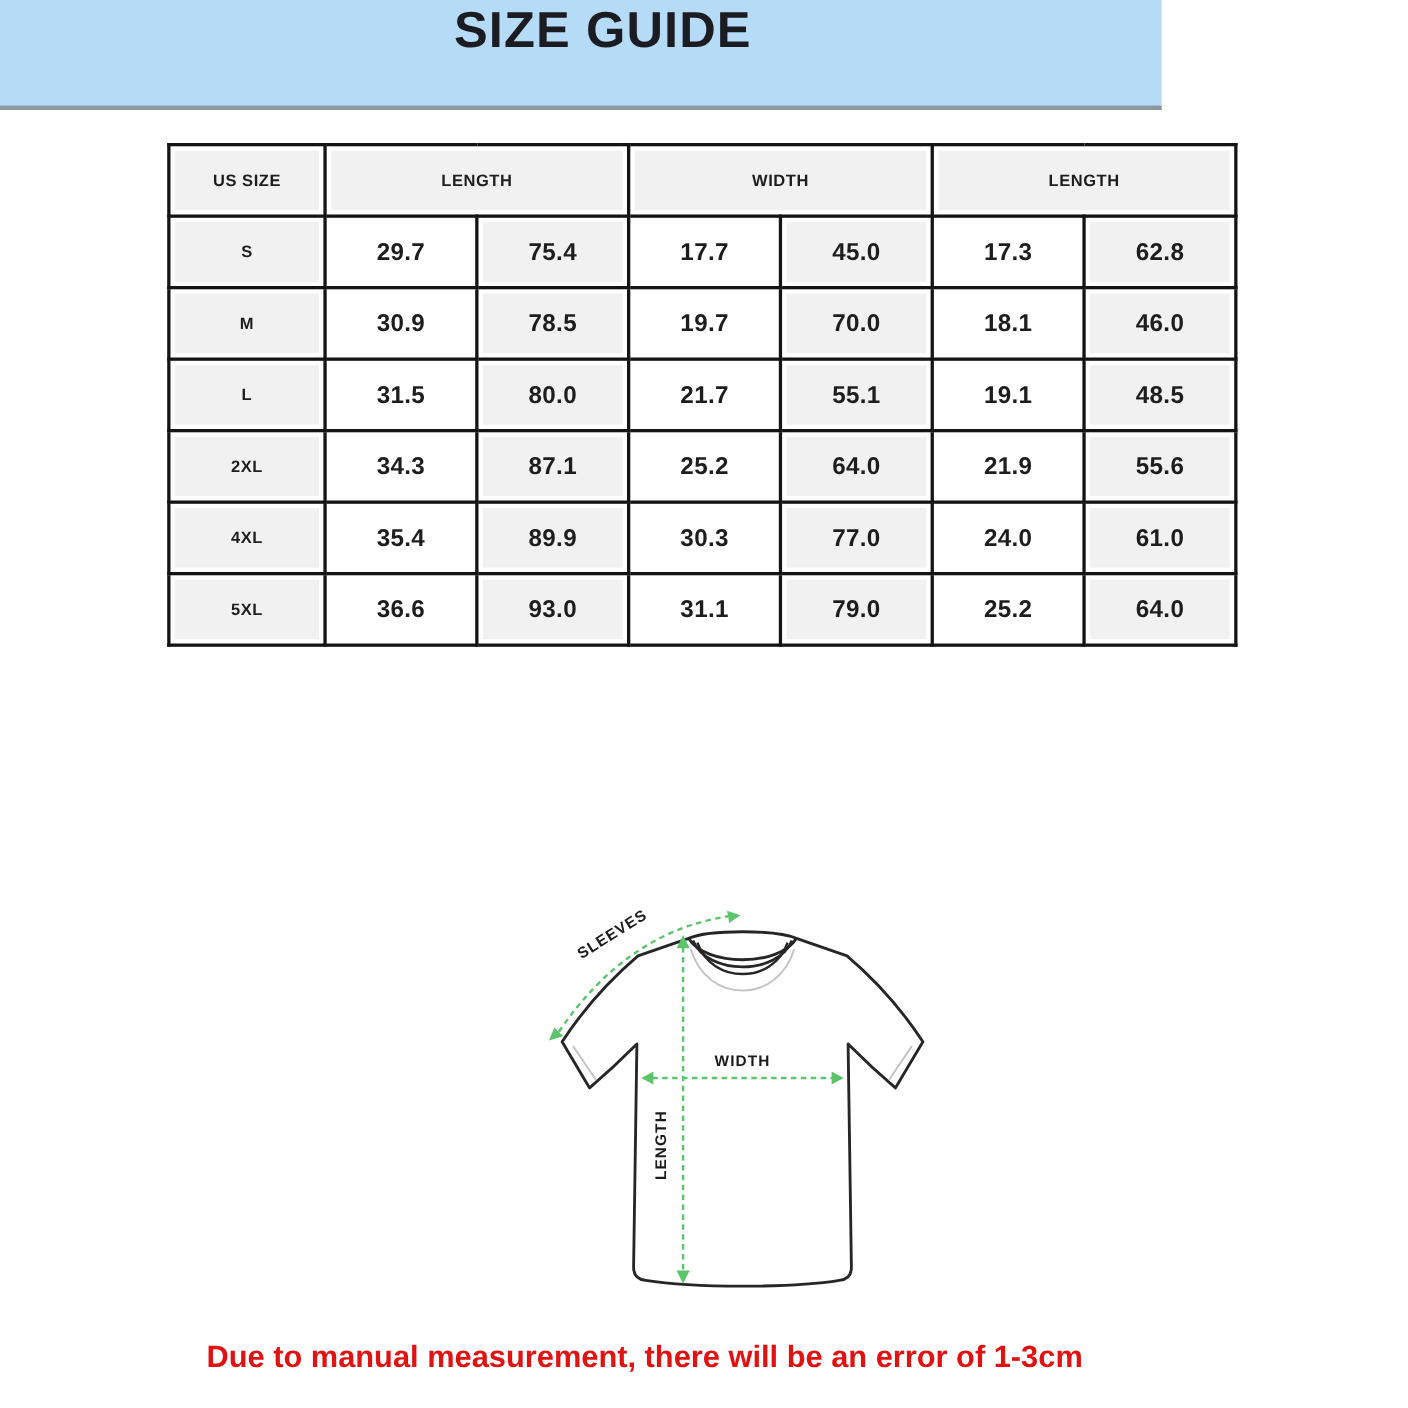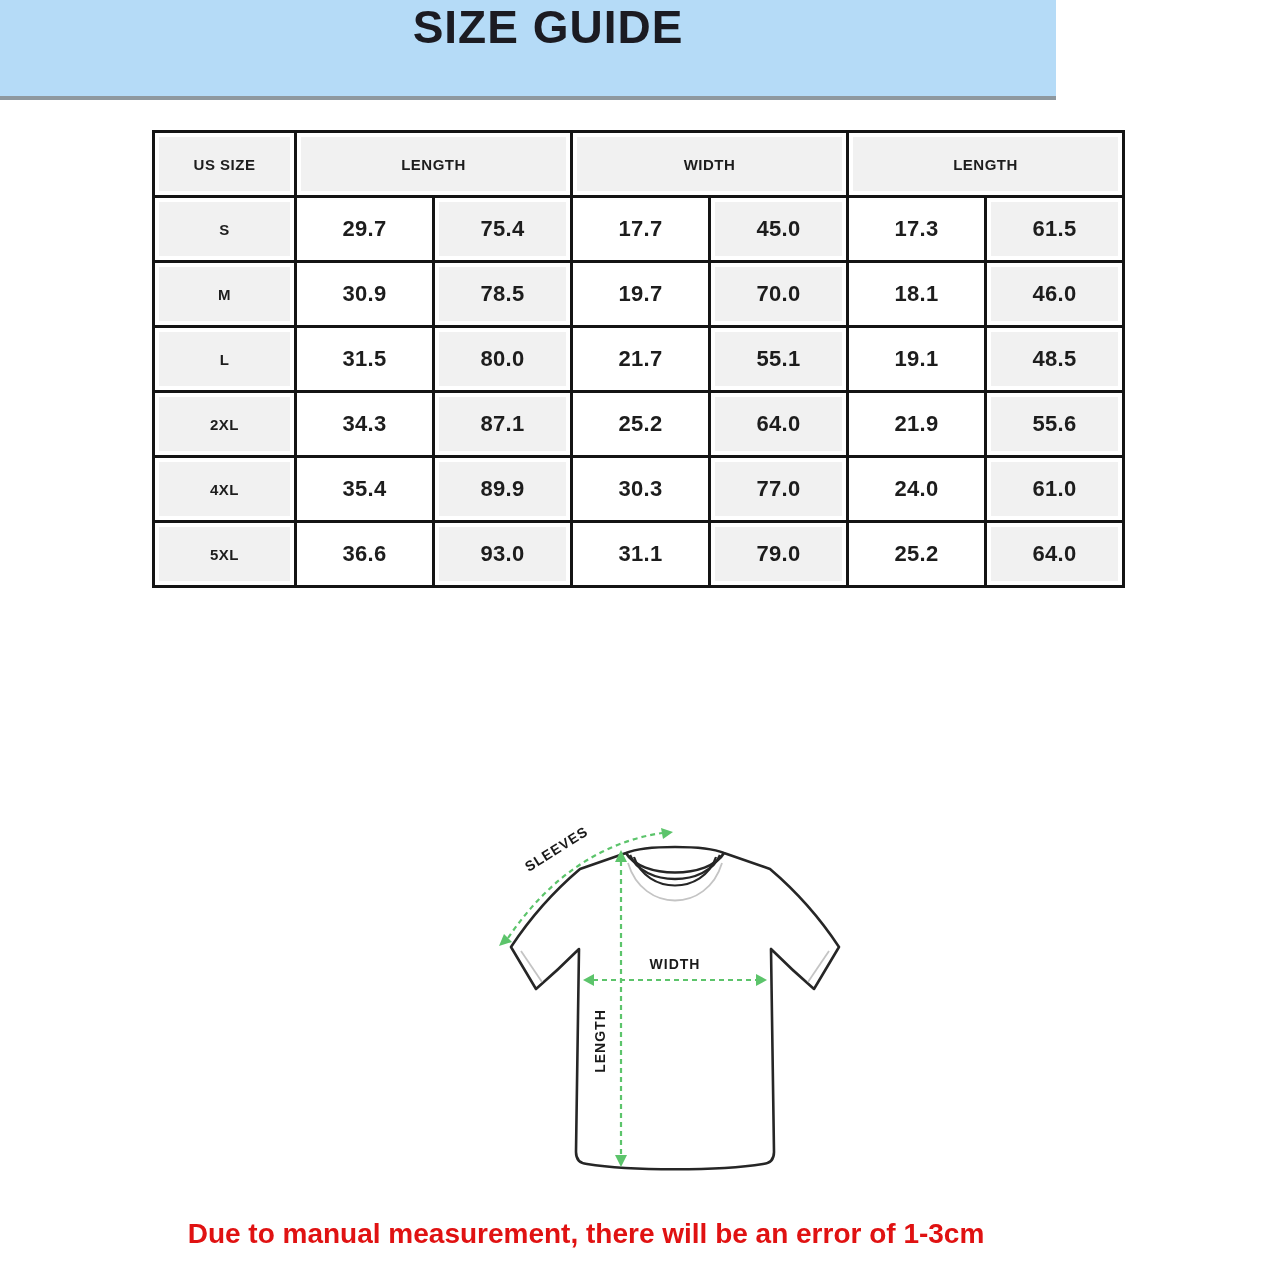--- a/index.html
+++ b/index.html
@@ -122,21 +122,21 @@
           <td>
             <div class="fill white val">17.7</div>
           </td>
           <td>
             <div class="fill gray val">45.0</div>
           </td>
           <td>
             <div class="fill white val">17.3</div>
           </td>
           <td>
-            <div class="fill gray val">61.5</div>
+            <div class="fill gray val">62.8</div>
           </td>
         </tr>
         <tr>
           <td>
             <div class="fill gray hdr">M</div>
           </td>
           <td>
             <div class="fill white val">30.9</div>
           </td>
           <td>

